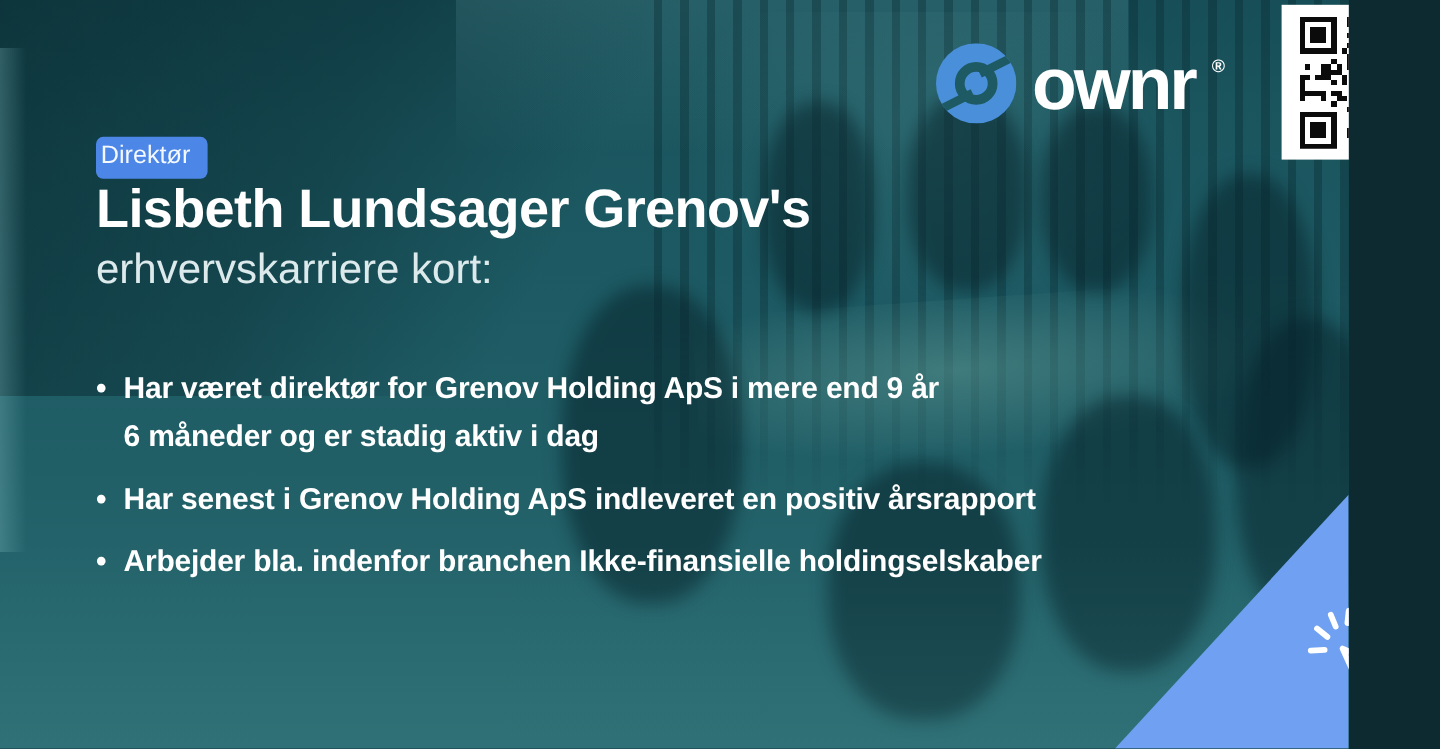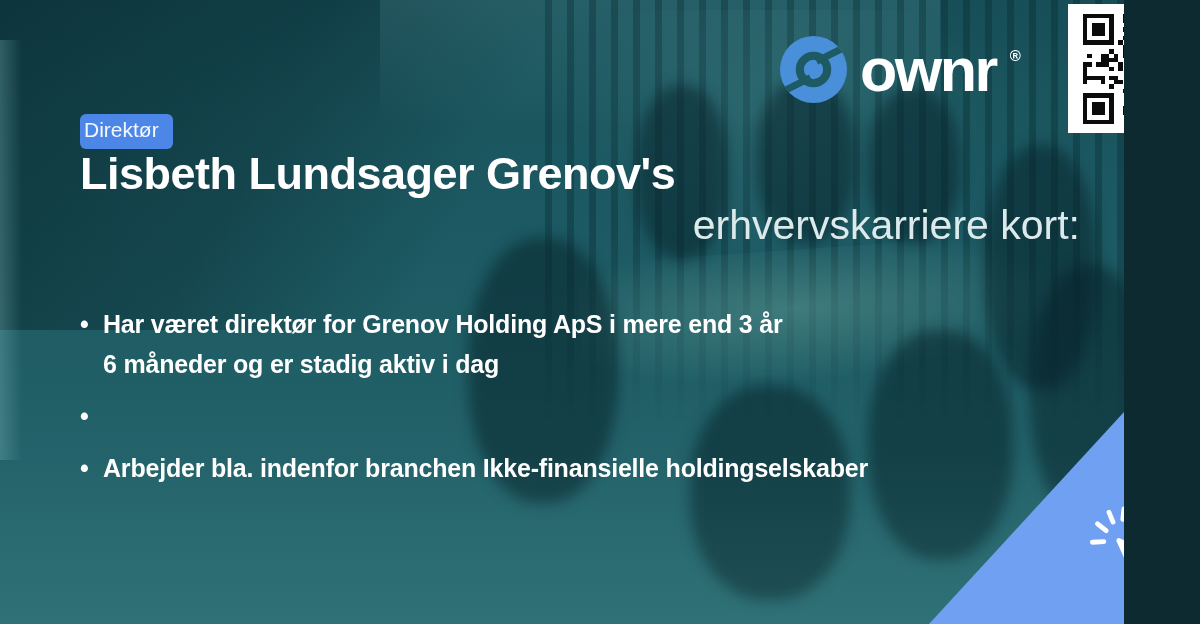--- a/index.html
+++ b/index.html
@@ -41,21 +41,21 @@
   .logo { position:absolute; left:780px; top:36px; z-index:3; display:flex; align-items:center; gap:13px; }
   .logo-text { color:#ffffff; font-size:61px; font-weight:bold; letter-spacing:-2.5px; line-height:66px; }
   .logo-reg { color:#ffffff; font-size:15px; font-weight:bold; align-self:flex-start; margin-top:11px; margin-left:1px; }
   .qr-box { position:absolute; left:1068px; top:4px; width:140px; height:129px; z-index:3;
     background:#ffffff; display:flex; align-items:center; justify-content:center; }
   
   .content { position:absolute; left:80px; top:114px; width:1000px; z-index:4; }
   .badge { display:inline-block; background:#4c86e6; color:#f4f8ff; font-size:21px; font-weight:500;
     padding:4px 14px 7px 4px; border-radius:6px; line-height:24px; }
   .title { color:#ffffff; font-size:45px; font-weight:bold; letter-spacing:-0.5px; line-height:50px; }
-  .subtitle { color:#dceaec; font-size:41px; font-weight:normal; line-height:42px; margin-top:5px;text-align:right; }
+  .subtitle { color:#dceaec; font-size:35px; font-weight:normal; line-height:42px; margin-top:5px; }
   .facts { list-style:none; margin-top:58px; }
   .facts li { display:flex; color:#ffffff; font-size:25px; font-weight:bold; line-height:40px;
     letter-spacing:-0.2px; margin-bottom:12px; }
   .dot { width:23px; flex:0 0 23px; }
   .fact-text span { display:block; }
   
   .corner-triangle { position:absolute; right:0; bottom:0; width:195px; height:212px; z-index:5;
     background:#6fa0f2; clip-path:polygon(100% 0, 100% 100%, 0 100%); }
   .cursor-svg { position:absolute; left:1082px; top:506px; z-index:6; }
 </style>
@@ -381,26 +381,30 @@
   </div>
 
   <div class="content">
     <span class="badge">Direktør</span>
     <h1 class="title">Lisbeth Lundsager Grenov's</h1>
     <h2 class="subtitle">erhvervskarriere kort:</h2>
     <ul class="facts">
       <li>
         <span class="dot">•</span>
         <span class="fact-text">
-          <span>Har været direktør for Grenov Holding ApS i mere end 3 år</span>
+          <span>Har været direktør for Grenov Holding ApS i mere end 9 år</span>
           <span>6 måneder og er stadig aktiv i dag</span>
         </span>
       </li>
       <li>
         <span class="dot">•</span>
+        <span class="fact-text">
+          <span>Har senest i Grenov Holding ApS indleveret en positiv årsrapport</span>
+          <span></span>
+        </span>
       </li>
       <li>
         <span class="dot">•</span>
         <span class="fact-text">
           <span>Arbejder bla. indenfor branchen Ikke-finansielle holdingselskaber</span>
           <span></span>
         </span>
       </li>
     </ul>
   </div>

